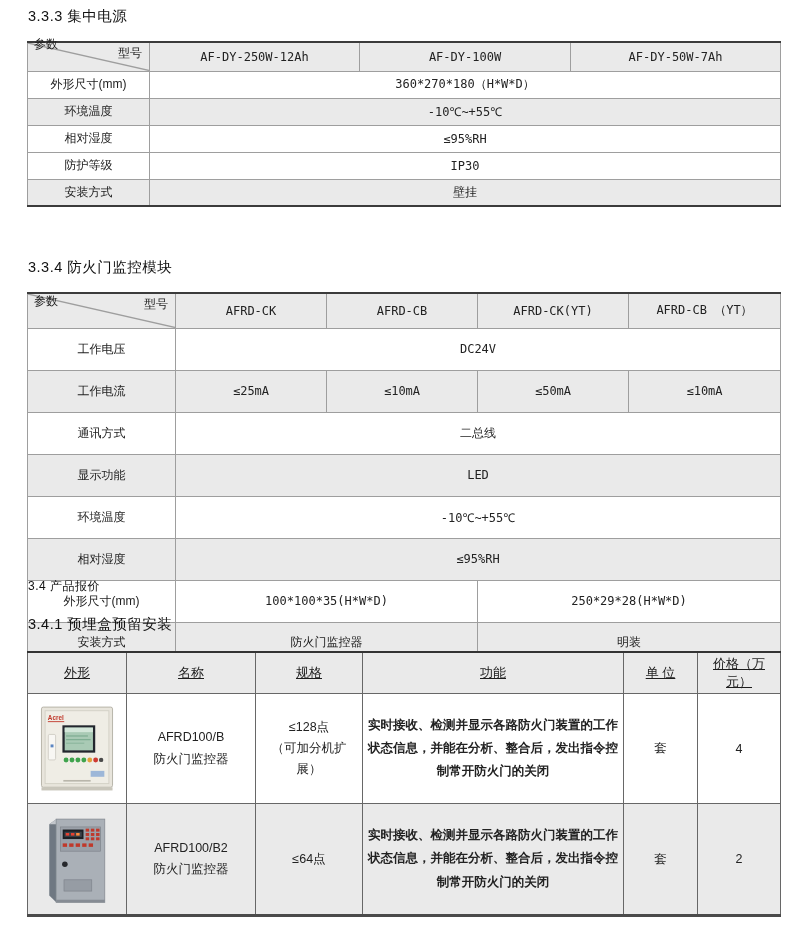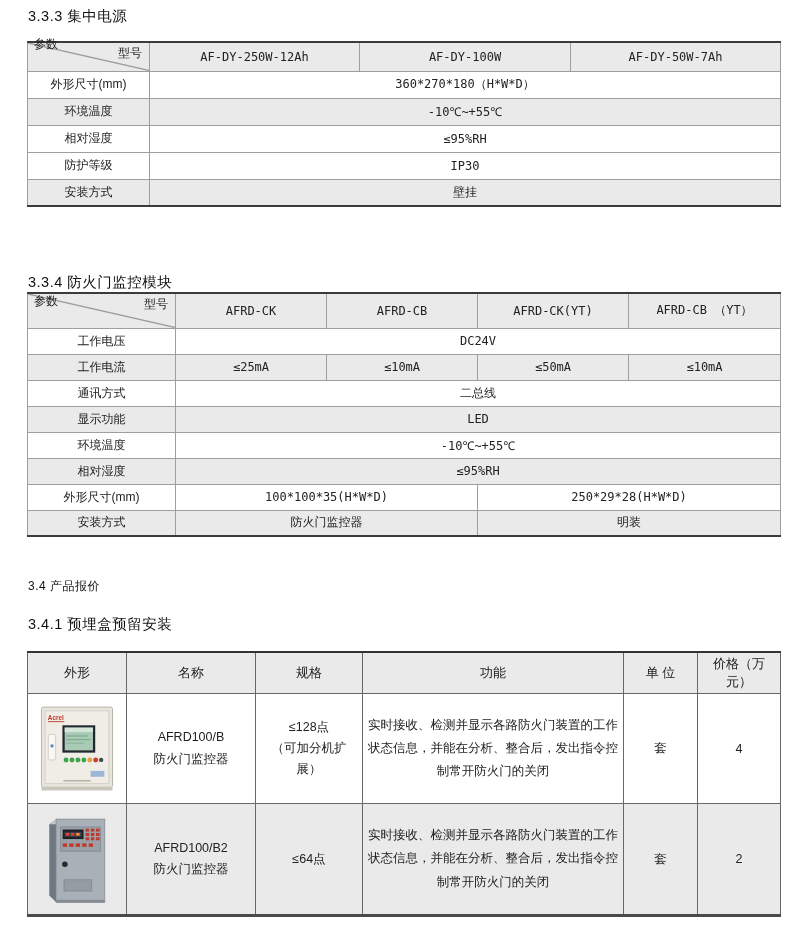--- a/index.html
+++ b/index.html
@@ -29,21 +29,21 @@
   }
   table.spec td {
     border: 1px solid #9e9e9e;
     text-align: center;
     font-size: 12px;
     color: #222;
     padding: 2px 4px;
   }
   .t1 tr { height: 27px; }
   .t1 tr.hrow { height: 29px; }
-  .t2 tr { height: 26px; }
+  .t2 tr { height: 42px; }
   .t2 tr.hrow { height: 35px; }
   tr.hrow td, tr.alt td { background: #eaeaea; }
   .mono { font-family: "DejaVu Sans Mono", monospace; font-size: 11.5px; }
 
   
   td.corner { position: relative; padding: 0; }
   td.corner svg.diag { position:absolute; top:0; left:0; width:100%; height:100%; }
   td.corner .tr-lab { position:absolute; top:2px; right:7px; font-size:12px;margin-left:48px; }
   td.corner .bl-lab { position:absolute; bottom:18px; left:6px; font-size:12px; }
 
@@ -56,26 +56,26 @@
     border-top: 2.5px solid #333;
     border-bottom: 3px solid #4a4a4a;
   }
   table.quote td {
     border: 1px solid #676767;
     text-align: center;
     font-size: 12.5px;
     color: #222;
     padding: 2px 5px;
   }
-  table.quote tr.qhead { height: 34px; }
+  table.quote tr.qhead { height: 34px; text-decoration: underline; }
   table.quote tr.qhead td { background:#eaeaea; font-size: 13px; }
   table.quote tr.qrow1 { height: 110px; }
   table.quote tr.qrow2 { height: 112px; }
   table.quote tr.qrow2 td { background:#eaeaea; }
-  td.func { text-align: left; line-height: 1.85; padding: 4px 7px; }
+  td.func { text-align: left; line-height: 1.85; padding: 4px 7px; font-weight: bold; }
   .two-line { line-height: 1.7; }
   .dev-wrap { display:flex; align-items:center; justify-content:center; }
 </style>
 </head>
 <body>
 
 <div class="hd hd-sm" style="top:7px">3.3.3 集中电源</div>
 
 <table class="spec t1" style="top:41px">
   <colgroup>
@@ -113,21 +113,21 @@
     <td>防护等级</td>
     <td colspan="3" class="mono">IP30</td>
   </tr>
   <tr class="alt">
     <td>安装方式</td>
     <td colspan="3">壁挂</td>
   </tr>
 </tbody>
   </table>
 
-<div class="hd hd-sm" style="top:273px">3.3.4 防火门监控模块</div>
+<div class="hd hd-sm" style="top:258px">3.3.4 防火门监控模块</div>
 
 <table class="spec t2" style="top:292px">
   <colgroup>
       <col style="width:148px">
       <col style="width:151px">
       <col style="width:151px">
       <col style="width:151px">
       <col style="width:152px">
     </colgroup>
   <tbody>

